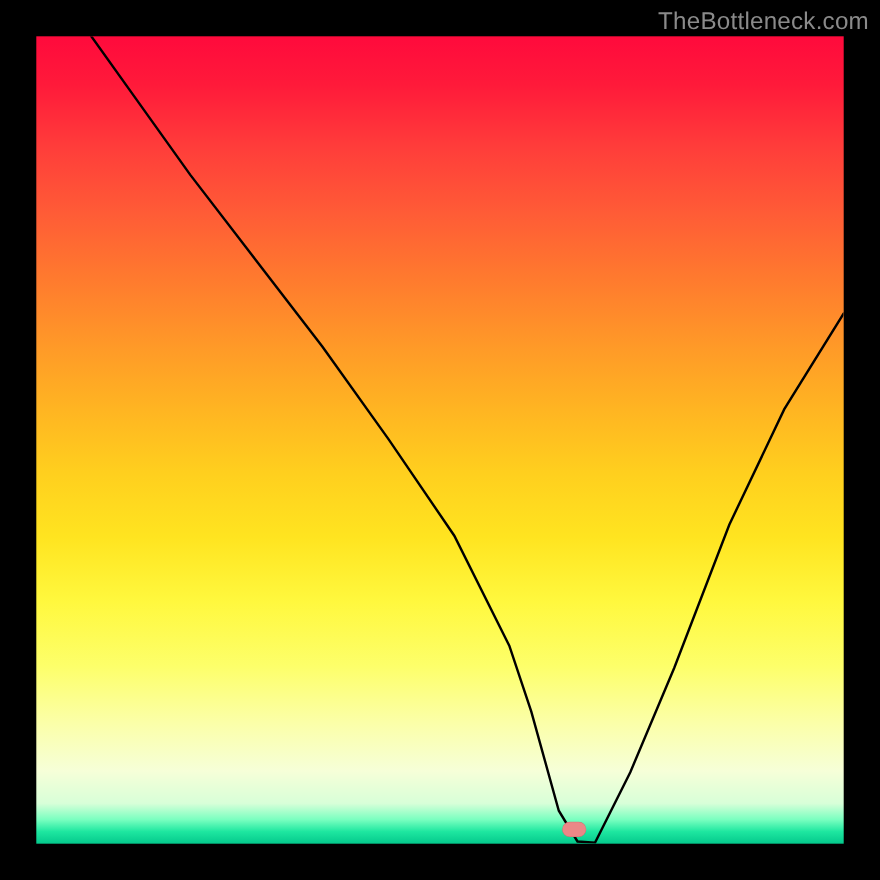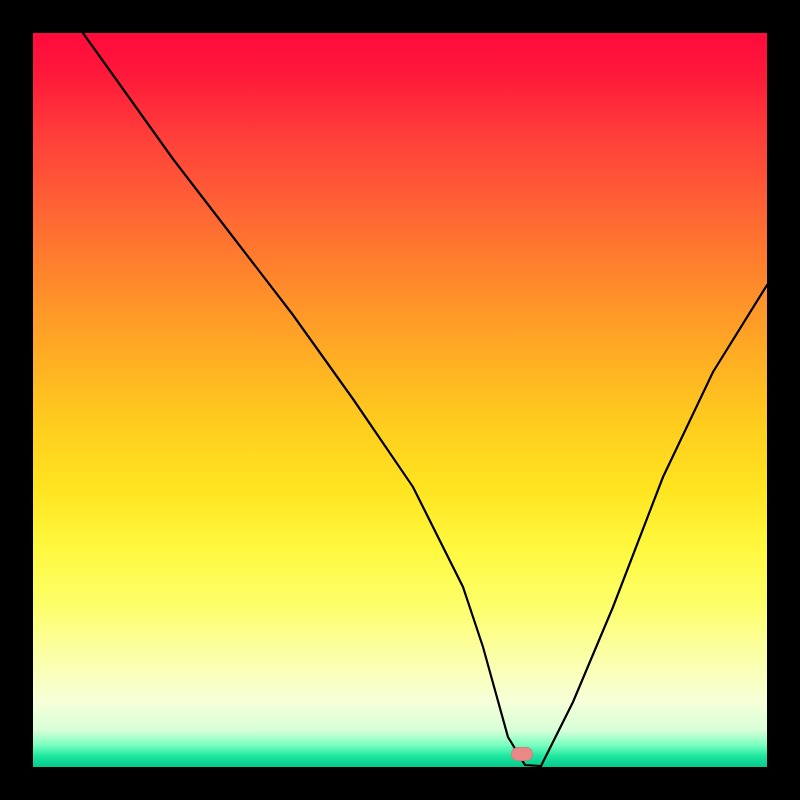--- a/index.html
+++ b/index.html
@@ -80,14 +80,15 @@
 
     <svg class="curve-layer" viewBox="0 0 734 734" preserveAspectRatio="none">
 
       <path id="curve-path" fill="none" stroke="#000" stroke-width="2.2" stroke-linecap="round" d="M50.0 0.0 L90.0 56.0 L140.0 126.0 L200.0 204.0 L260.0 282.0 L320.0 366.0 L380.0 454.0 L430.0 554.0 L450.0 614.0 L475.0 704.0 L492.0 732.0 L508.0 733.0 L540.0 669.0 L580.0 574.0 L630.0 444.0 L680.0 339.0 L734.0 252.0"></path>
     </svg>
 
     <div id="marker" class="marker" style="left: 478px; top: 714px;"></div>
 
   </div>
 
+  <div class="watermark">TheBottleneck.com</div>
 
 </div>
 
 </body></html>

